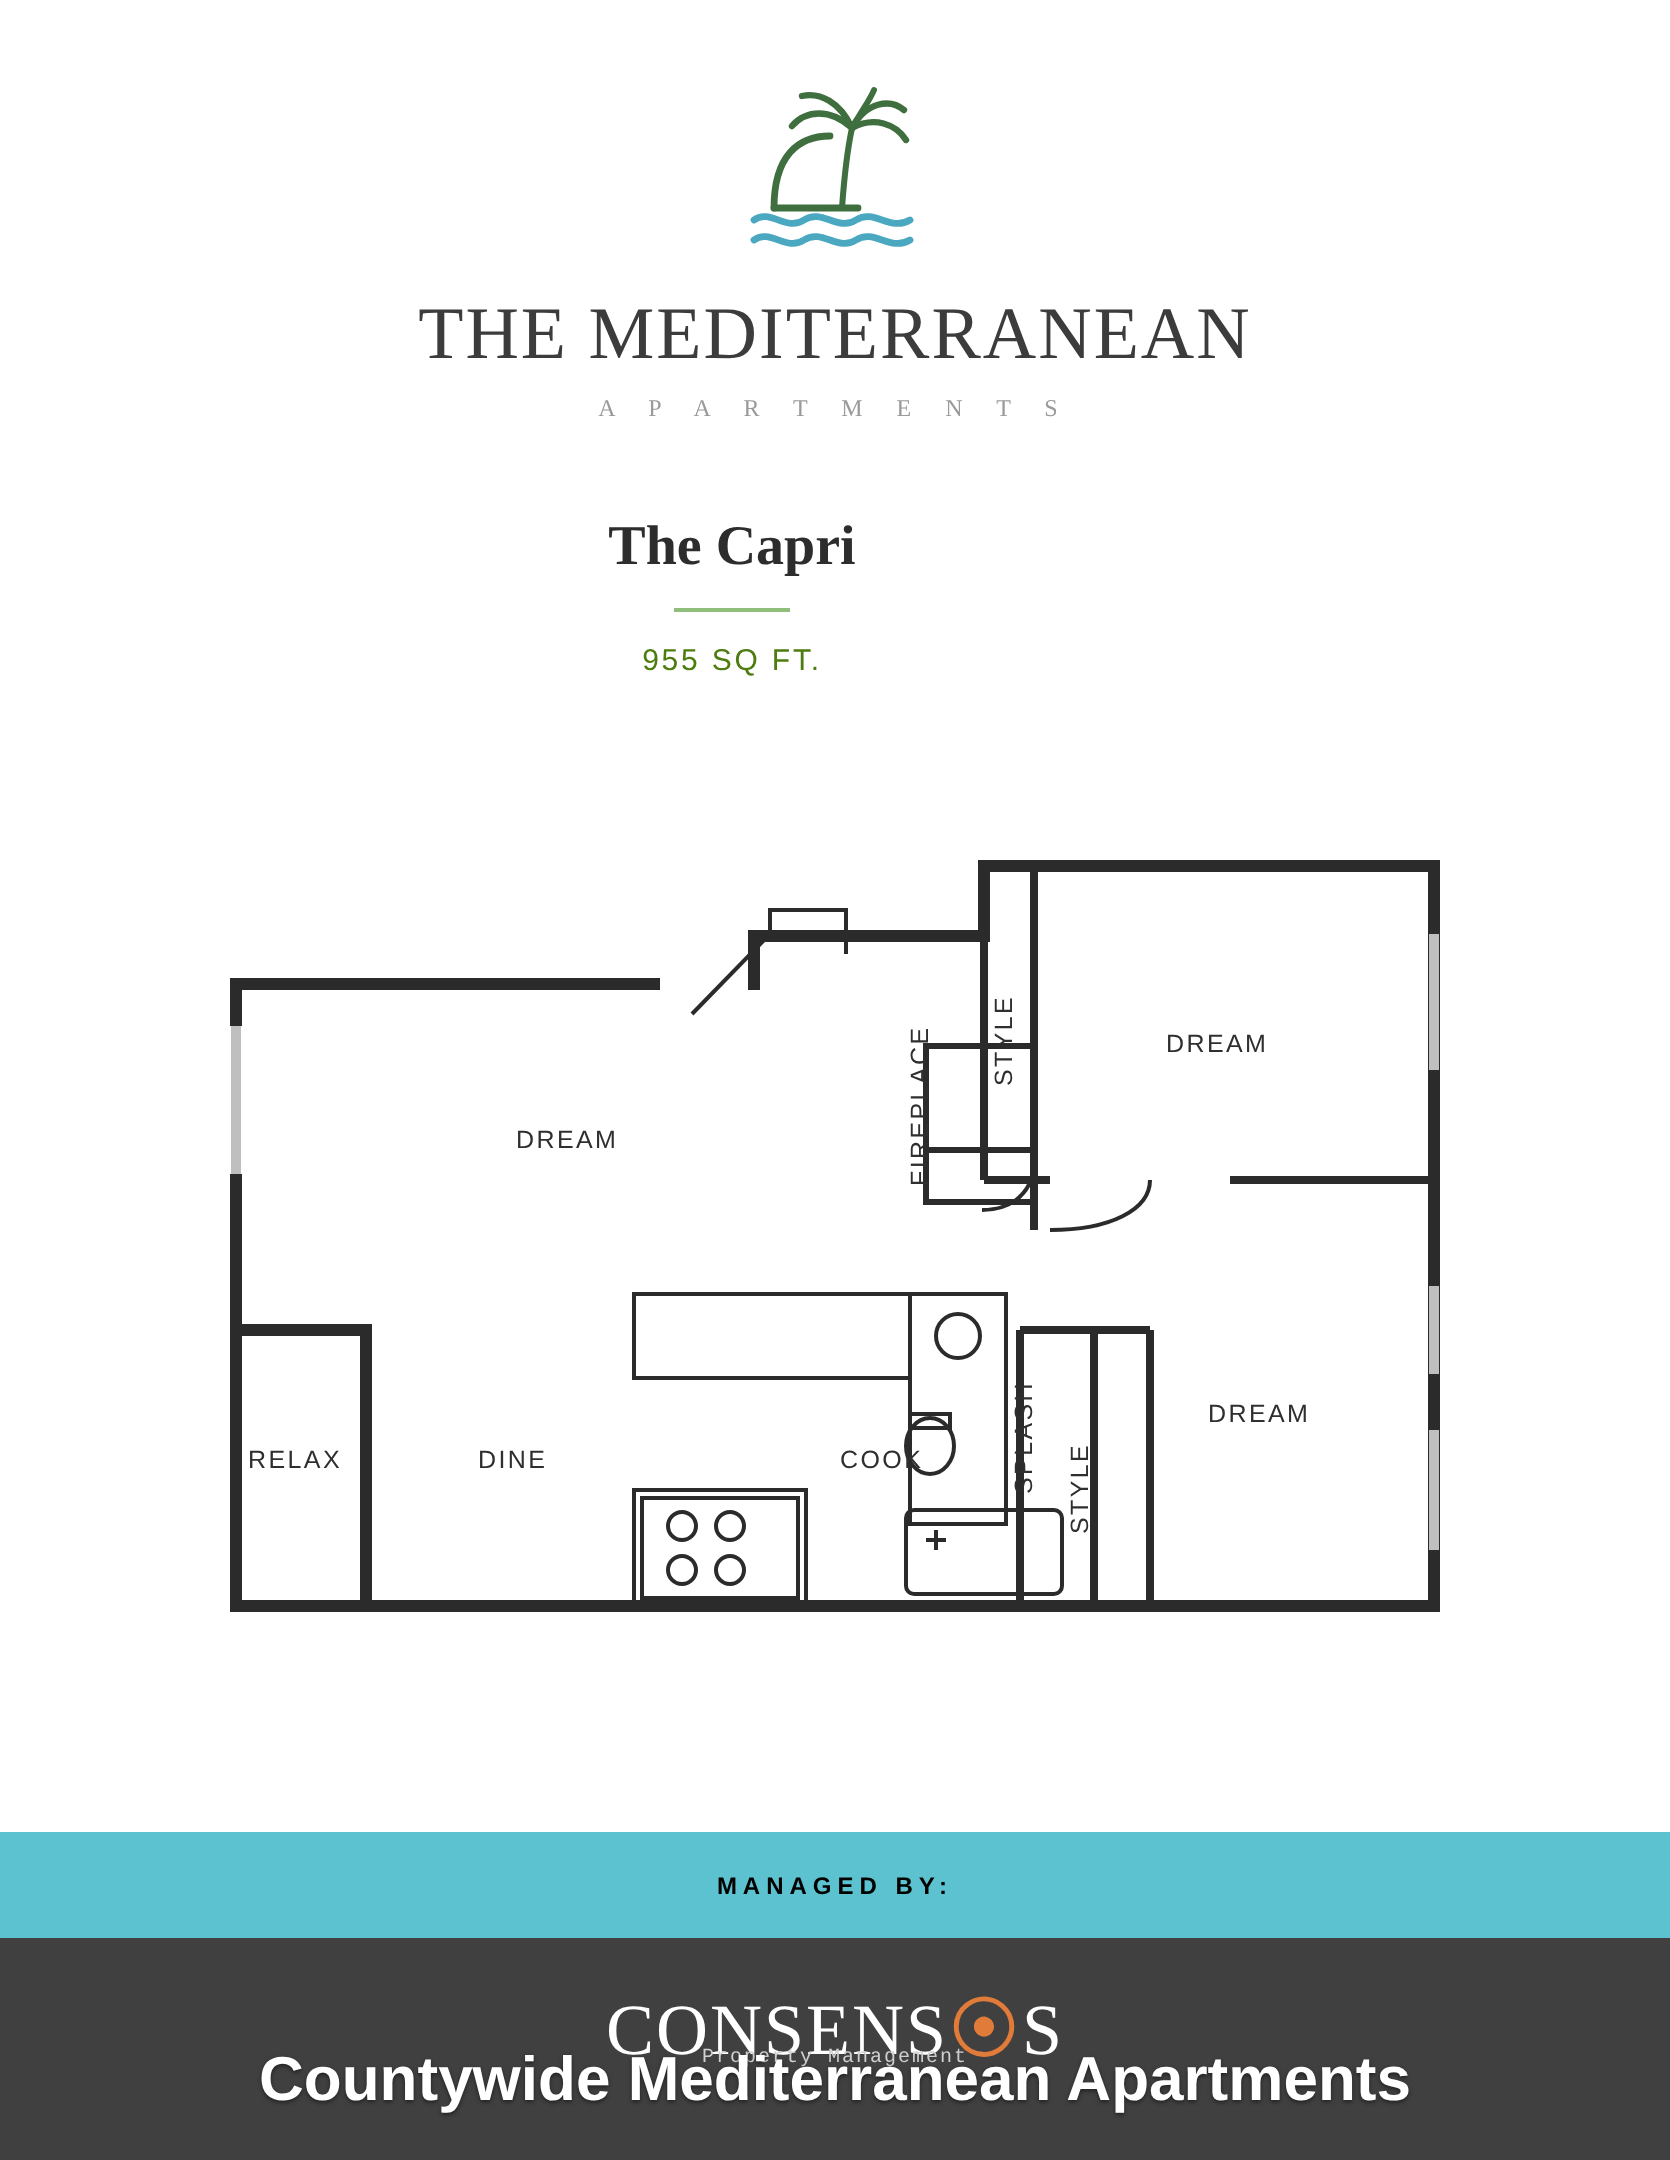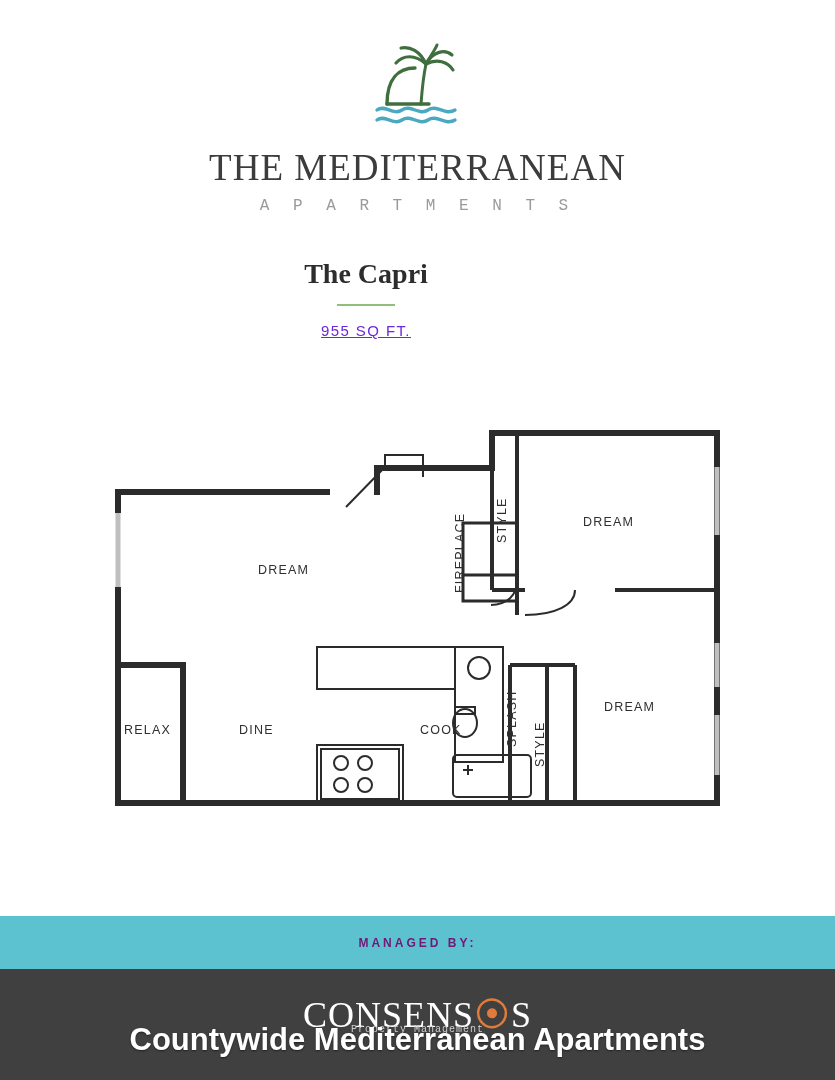--- a/index.html
+++ b/index.html
@@ -37,24 +37,24 @@
   .brand-title {
     margin-top: 18px;
     font-family: "Liberation Serif", serif;
     font-size: 37px;
     letter-spacing: 1px;
     color: #3c3c3c;
     white-space: nowrap;
   }
   .brand-sub {
     margin-top: 8px;
-    font-size: 16px;
+    font-size: 12px;
     letter-spacing: 7px;
     color: #9a9a9a;
-    font-family: Liberation Mono, monospace;
+    font-family: Liberation Serif, serif;
   }
 
   
   .plan-head {
     position: absolute;
     top: 258px;
     left: 0;
     width: 732px;
     text-align: center;
   }
@@ -72,22 +72,21 @@
   }
   .plan-beds {
     font-size: 16px;
     letter-spacing: 1.4px;
     color: #3a3a3a;
     margin-bottom: 10px;
   }
   .plan-sqft {
     font-size: 15px;
     letter-spacing: 1.4px;
-    color: #6d28d9;
-    text-decoration: underline;
+    color: #4d7c0f;
   }
 
   
   .floorplan {
     position: absolute;
     top: 415px;
     left: 55px;
     width: 725px;
     height: 420px;
   }
@@ -109,21 +108,21 @@
     left: 0;
     top: 916px;
     width: 835px;
     height: 53px;
     background: #5cc2d0;
     display: flex;
     align-items: center;
     justify-content: center;
   }
   .managed-text {
-    color: #701a75;
+    color: #000000;
     font-size: 12px;
     letter-spacing: 3px;
     font-weight: bold;
   }
   .dark-band {
     position: absolute;
     left: 0;
     top: 969px;
     width: 835px;
     height: 111px;

